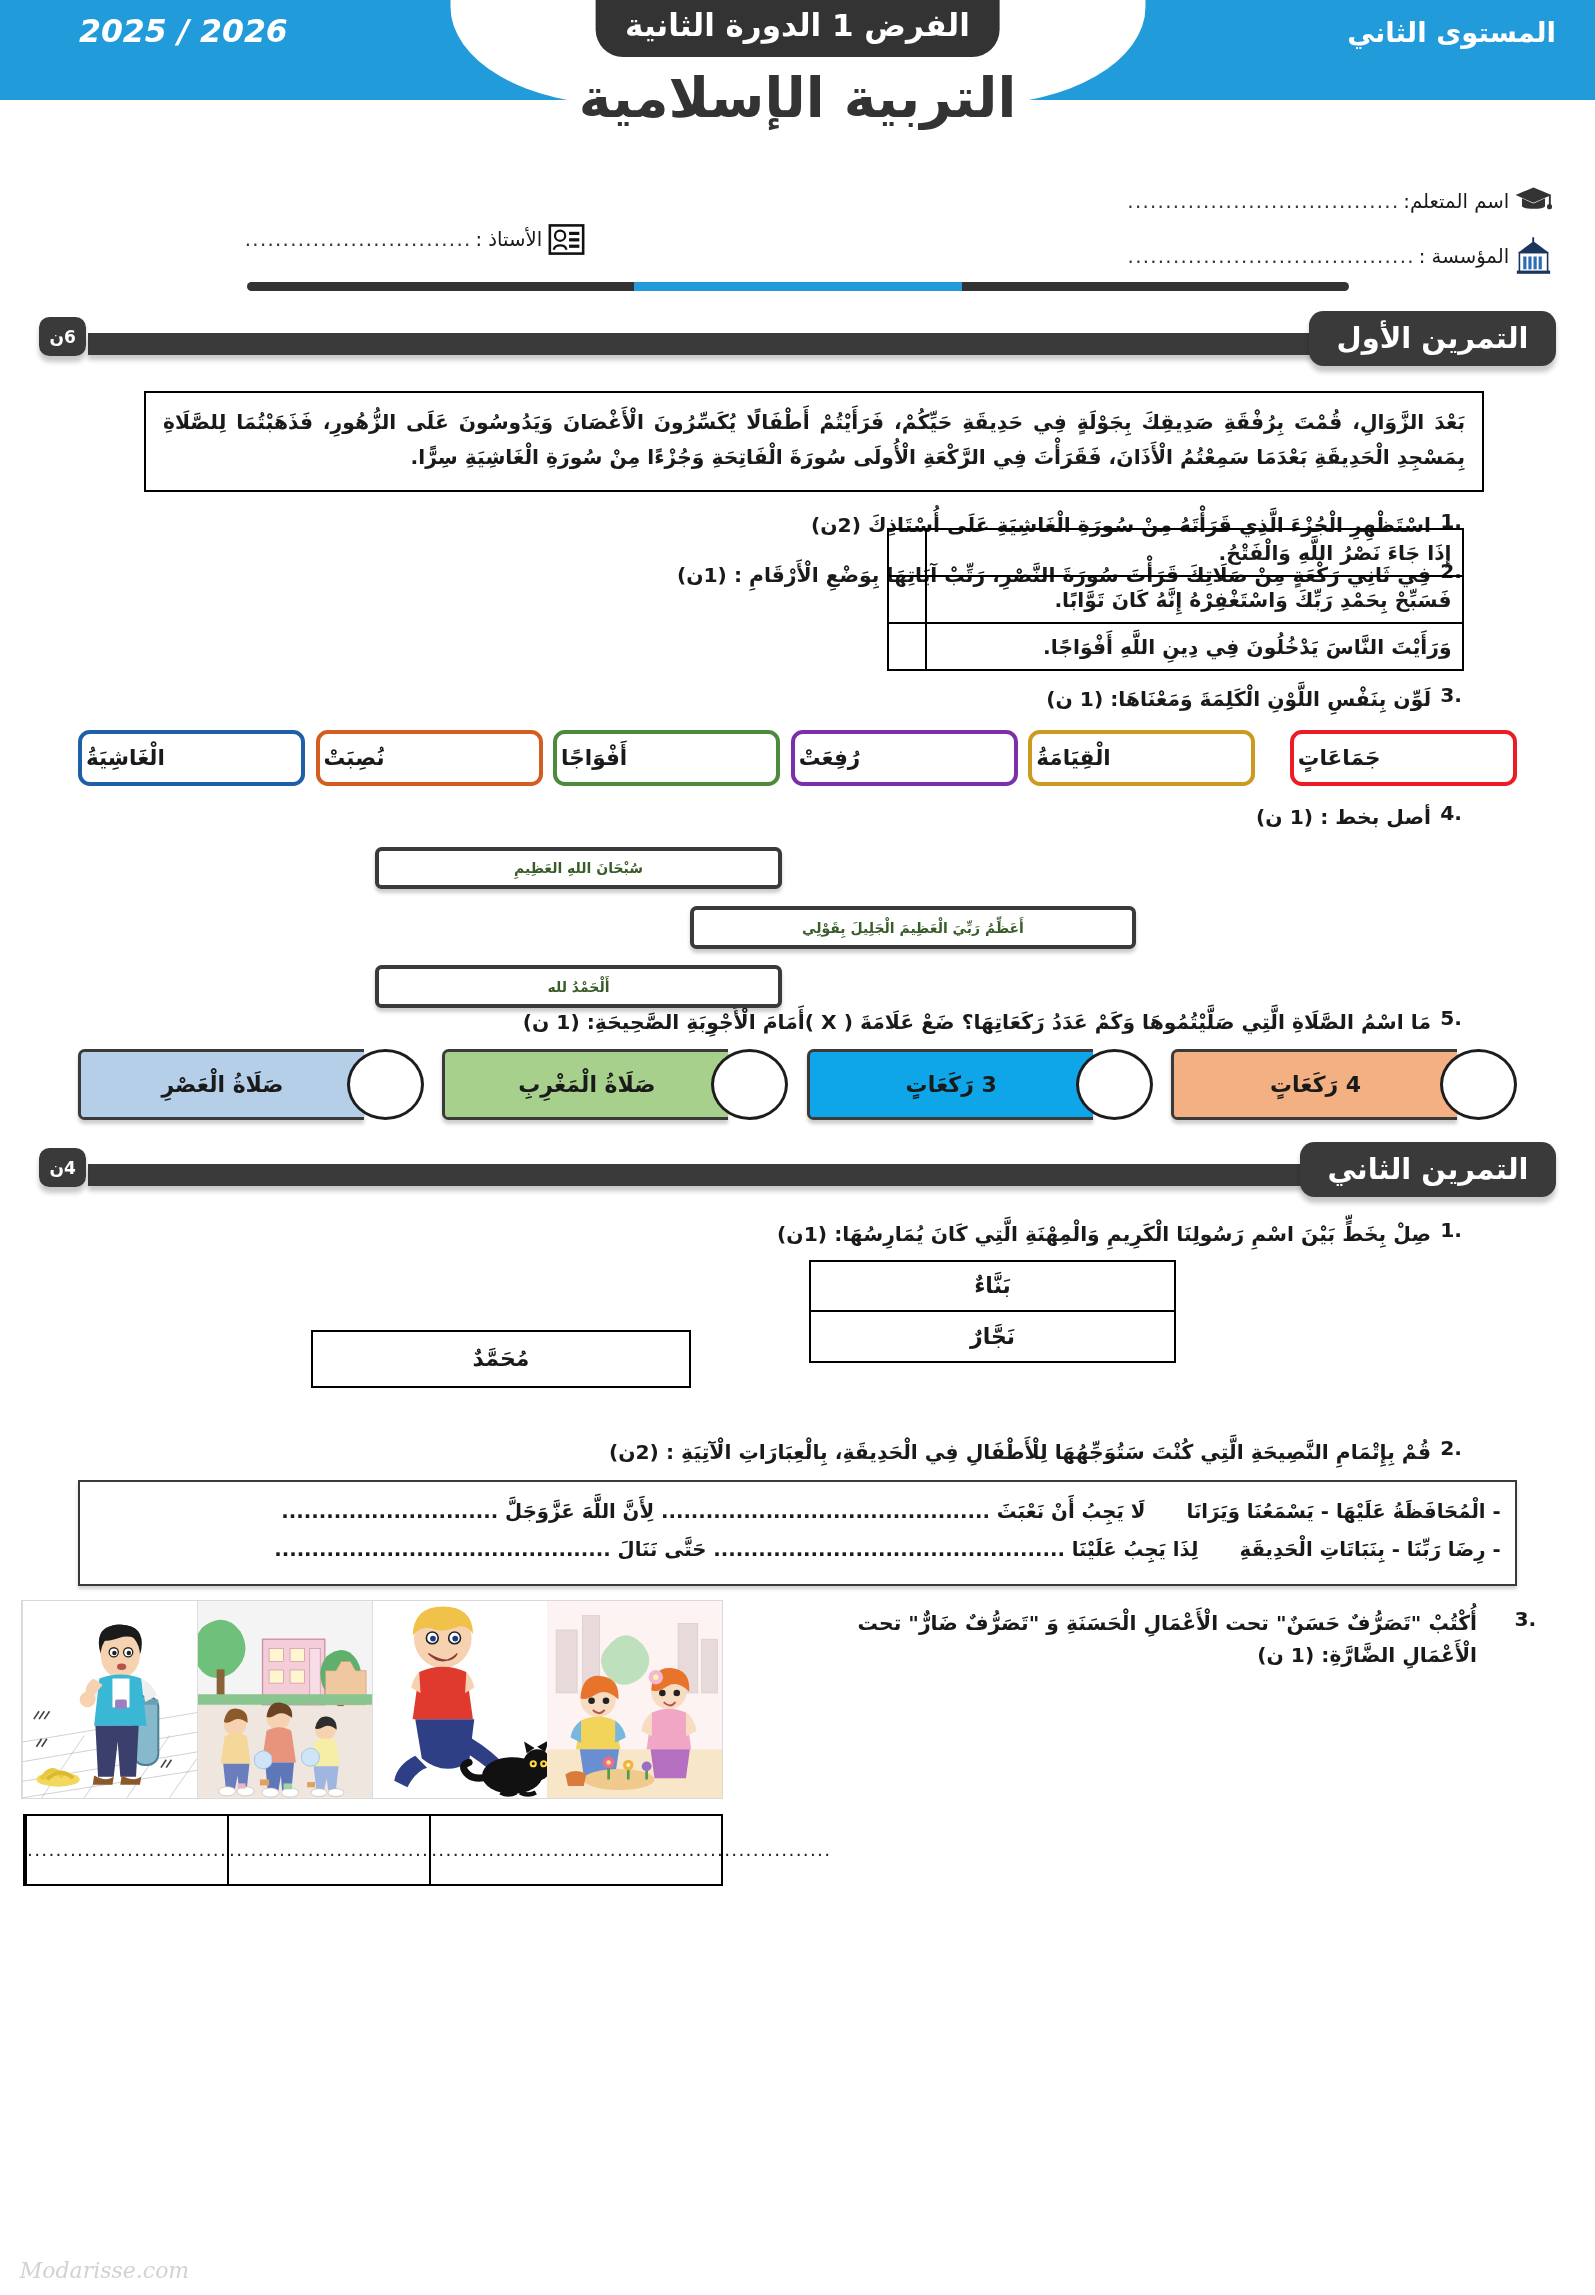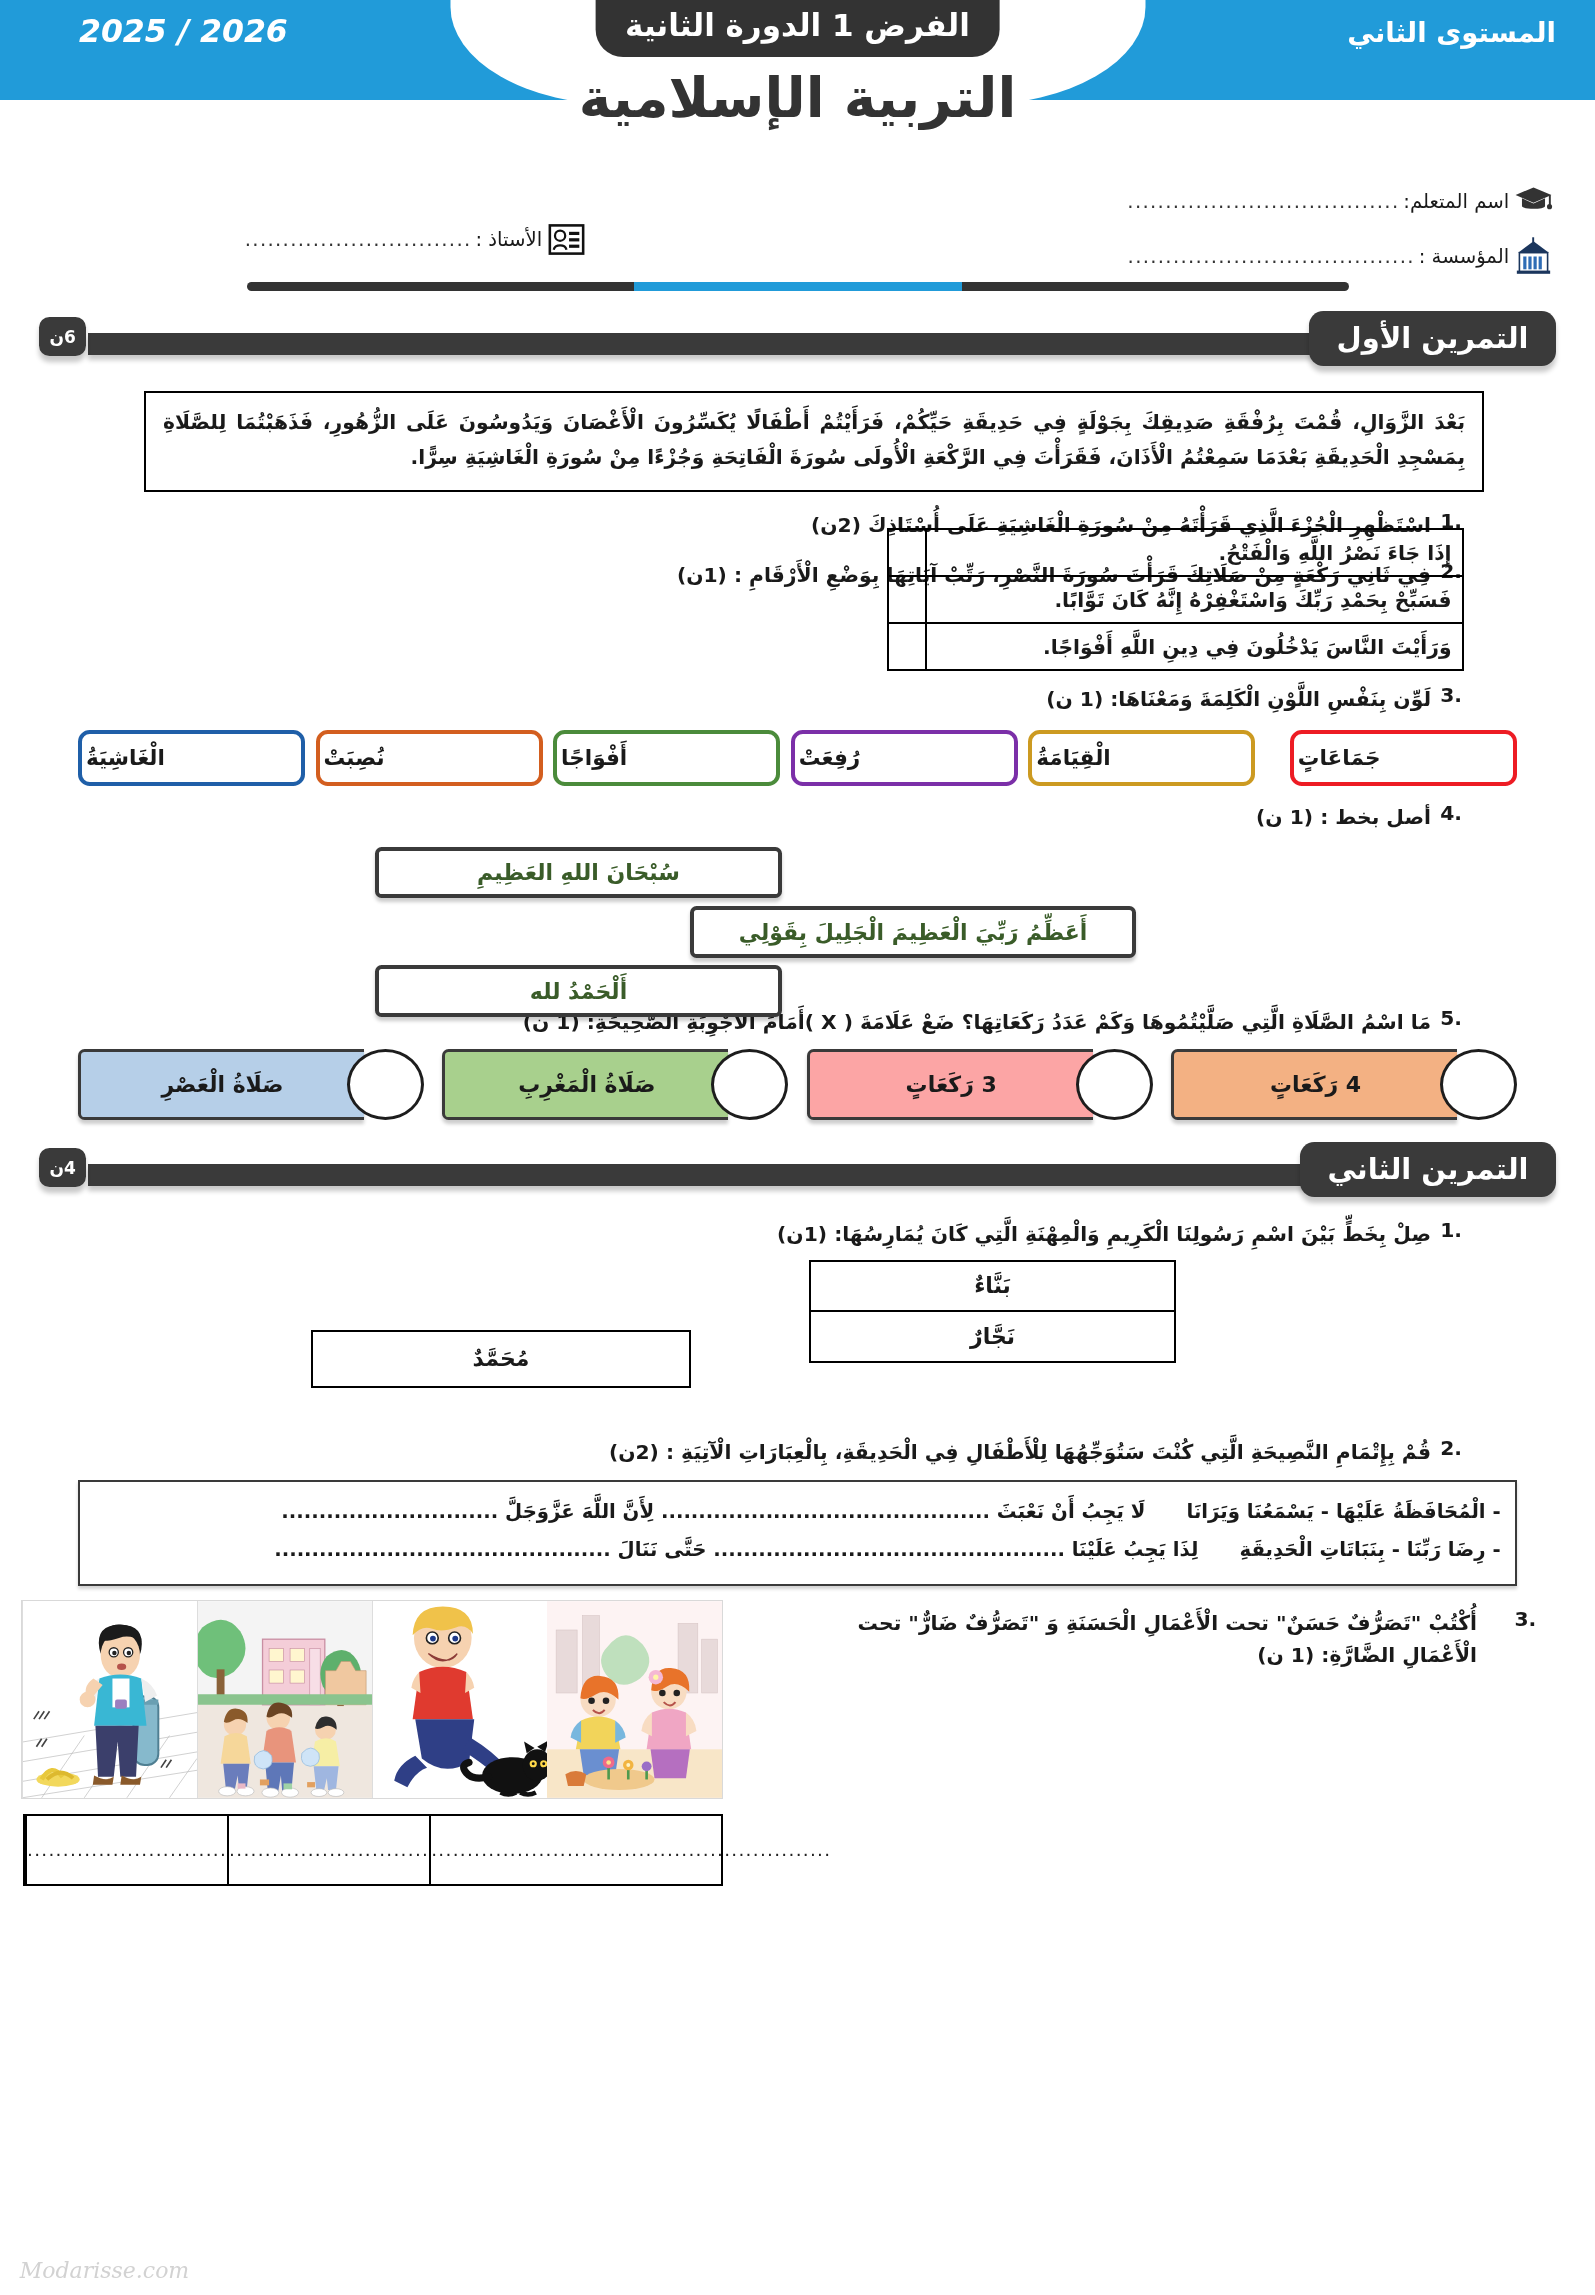--- a/index.html
+++ b/index.html
@@ -261,21 +261,21 @@
   }
 
   
   .dhikr-area { position: relative; height: 197px; margin-top: 6.6px; }
   .dhikr-box {
     position: absolute;
     border: 4.6px solid #3a3a3a;
     border-radius: 6.6px;
     background: #fff;
     color: #3a5c29;
-    font-size: 22px;
+    font-size: 14px;
     font-weight: bold;
     text-align: center;
     padding: 9.2px 15.7px;
     box-shadow: 0 3.9px 3.9px rgba(0,0,0,.2);
   }
   .dhikr-1 { right: 774px; top: 6.6px;  width: 407px; }
   .dhikr-2 { right: 420px;  top: 66px; width: 446px; }
   .dhikr-3 { right: 774px; top: 125px; width: 407px; }
 
   
@@ -583,21 +583,21 @@
   <div class="pills-row">
     <div class="pill">
       <div class="pill-label" style="background: rgb(182, 207, 232);">صَلَاةُ الْعَصْرِ</div>
       <div class="pill-circle"></div>
     </div>
     <div class="pill">
       <div class="pill-label" style="background: rgb(168, 208, 141);">صَلَاةُ الْمَغْرِبِ</div>
       <div class="pill-circle"></div>
     </div>
     <div class="pill">
-      <div class="pill-label" style="background: #fca5a5;">3 رَكَعَاتٍ</div>
+      <div class="pill-label" style="background: #0ea5e9;">3 رَكَعَاتٍ</div>
       <div class="pill-circle"></div>
     </div>
     <div class="pill">
       <div class="pill-label" style="background: rgb(243, 177, 131); text-align: center;">4 رَكَعَاتٍ</div>
       <div class="pill-circle"></div>
     </div>
   </div>
 </div>
 
 <div class="ex-bar" style="margin-top:22px;">

